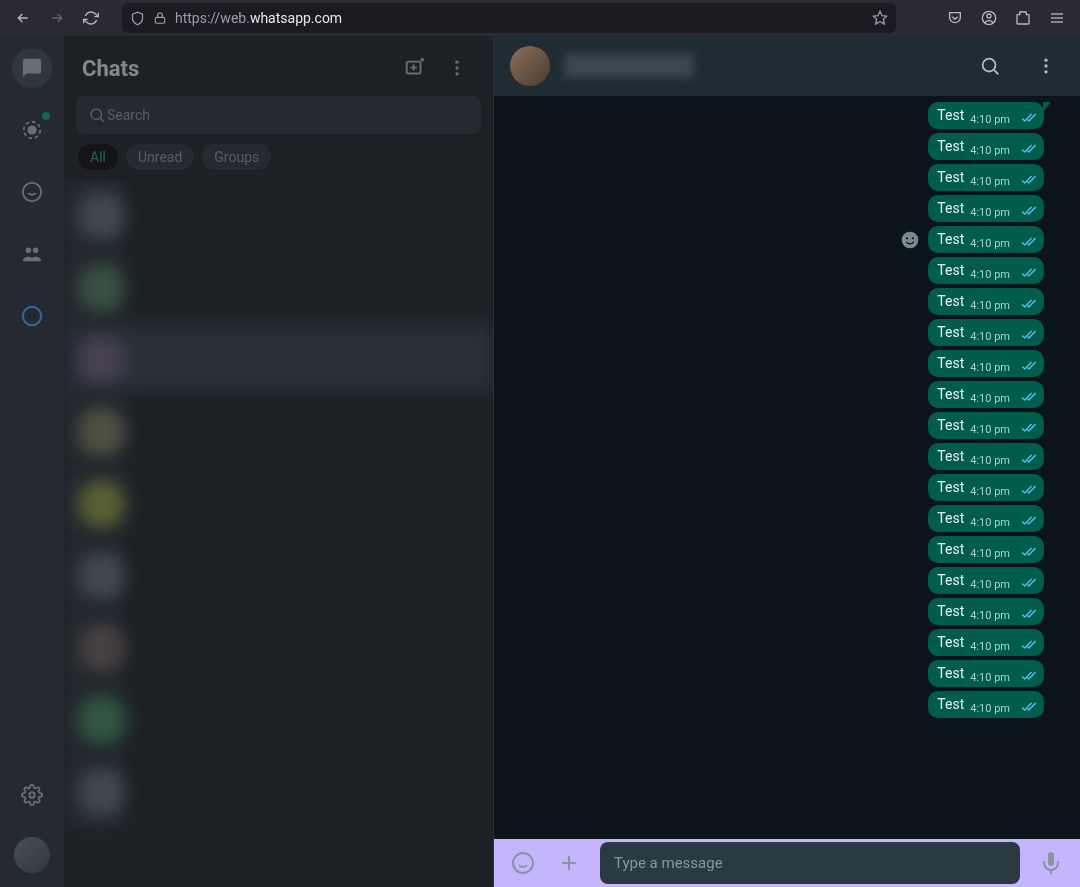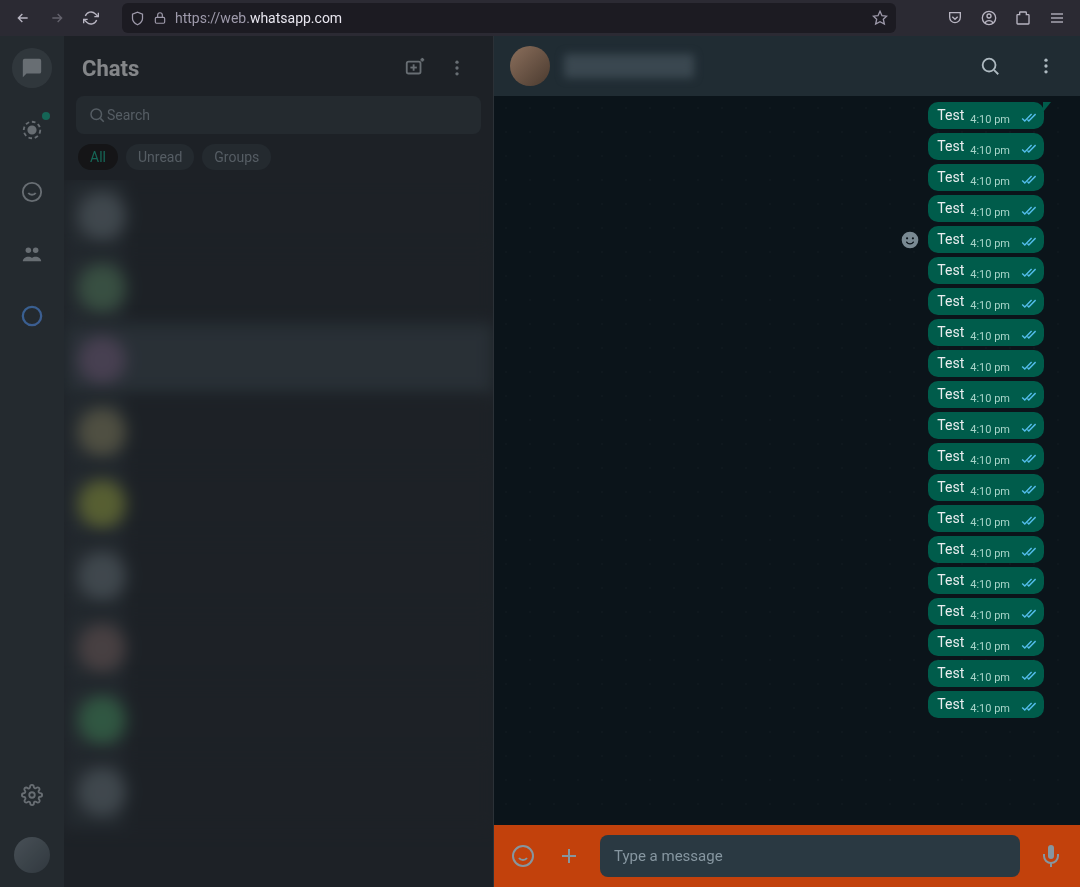--- a/index.html
+++ b/index.html
@@ -60,21 +60,21 @@
 .messages{flex:1;overflow:hidden auto;padding:6px 36px 6px 18px;display:flex;flex-direction:column;align-items:flex-end;gap:4px;background-color:#0b141a;background-image:radial-gradient(rgba(255,255,255,.015) 1px,transparent 1px);background-size:24px 24px}
 .msg-wrap{display:flex;align-items:center;gap:8px}
 .emoji-react{color:#8696a0;font-size:18px;opacity:.9}
 .bubble{background:#005c4b;border-radius:10px;padding:5px 8px 6px 9px;display:flex;align-items:flex-end;gap:6px;min-width:96px;position:relative}
 .bubble.tail::after{content:'';position:absolute;top:0;right:-7px;width:0;height:0;border-top:0 solid transparent;border-left:8px solid #005c4b;border-bottom:10px solid transparent}
 .btext{color:#e9edef;font-size:14px}
 .bmeta{display:flex;align-items:flex-start;gap:10px;transform:translateY(3px)}
 .btime{color:#a7d4c9;font-size:11px}
 .ticks{color:#53bdeb}
 
-.compose{height:62px;background:#c2410c;display:flex;align-items:center;padding:0 14px;gap:16px}
+.compose{height:48px;background:#c4b5fd;display:flex;align-items:center;padding:0 14px;gap:16px}
 .cicon{color:#8696a0;display:flex;align-items:center;justify-content:center;width:30px}
 .compose-input{flex:1;height:42px;background:#2a3942;border-radius:8px;display:flex;align-items:center;padding:0 14px}
 .compose-input input{flex:1;background:transparent;border:none;outline:none;color:#d1d7db;font-size:15px}
 .compose-input input::placeholder{color:#8696a0}
 
 .dim-overlay{position:absolute;left:0;top:0;width:494px;height:100%;background:rgba(40,40,44,.52);pointer-events:none}
 svg{display:block}
 </style>
 </head>
 <body>

